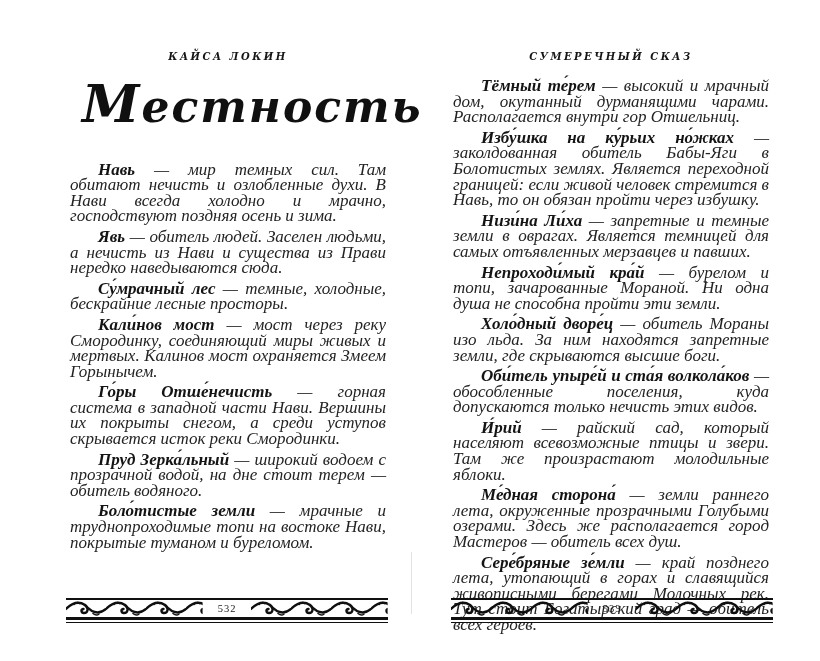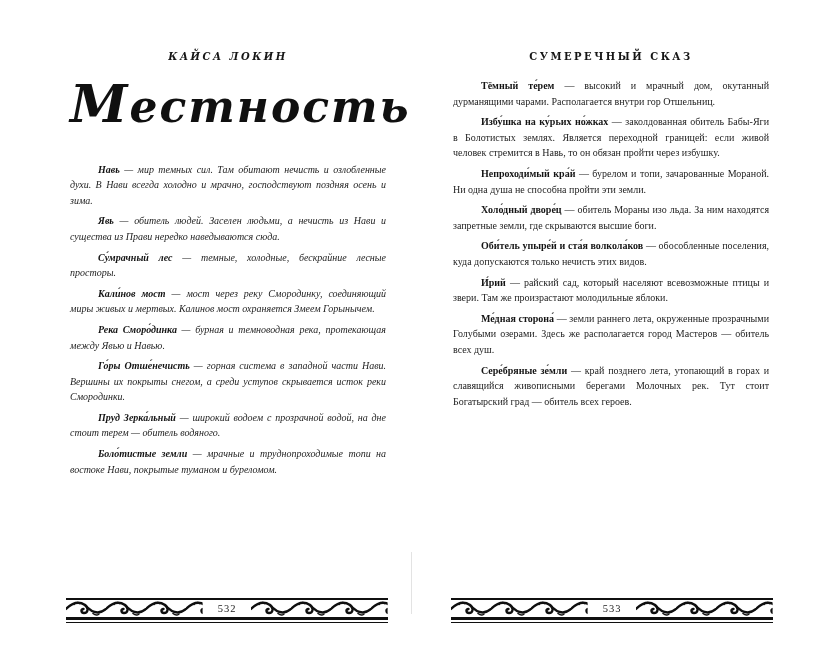--- a/index.html
+++ b/index.html
@@ -3,46 +3,47 @@
 <meta charset="utf-8">
 <style>
   html,body{margin:0;padding:0;}
   body{
     width:820px;height:661px;position:relative;overflow:hidden;
     background:#ffffff;color:#1f1f1f;
     font-family:"Liberation Serif", serif;
   }
   .page{position:absolute;top:50px;width:316px;}
   .page-left{left:70px;font-style:italic;}
-  .page-right{left:453px;}
+  .page-right{left:453px;font-style:italic;}
   .running-head{
     text-align:center;
     font-family:"DejaVu Serif", serif;
     font-weight:700;
     font-size:10px;
     letter-spacing:2.5px;
     color:#161616;
     transform:scaleY(1.15);
   }
   .chapter-title{
     margin-top:14px;
     text-align:center;
     font-family:"DejaVu Serif", serif;
     font-weight:700;
     font-size:44px;
     letter-spacing:2px;
     color:#101010;
     line-height:1.1;
+    margin-left:12px;
   }
   .chapter-title::first-letter{font-size:1.18em;}
   .entries{margin-top:6px;}
   .page-right .entries{margin-top:17px;}
   p.entry{
     margin:0 0 5px 0;
-    font-size:10px;
+    font-size:17px;
     line-height:15.6px;
     text-align:justify;
     text-indent:28px;
     color:#232323;
   }
   p.entry b{color:#141414;}
   
   .footer{position:absolute;top:598px;width:322px;}
   .footer-left{left:66px;}
   .footer-right{left:451px;}
@@ -93,38 +94,38 @@
 
       <p class="entry"><b>Навь</b> <span>—</span> <span>мир темных сил. Там обитают нечисть и озлобленные духи. В Нави всегда холодно и мрачно, господствуют поздняя осень и зима.</span></p>
 
       <p class="entry"><b>Явь</b> <span>—</span> <span>обитель людей. Заселен людьми, а нечисть из Нави и существа из Прави нередко наведываются сюда.</span></p>
 
 
       <p class="entry"><b>Су́мрачный лес</b> <span>—</span> <span>темные, холодные, бескрайние лесные просторы.</span></p>
 
       <p class="entry"><b>Кали́нов мост</b> <span>—</span> <span>мост через реку Смородинку, соединяющий миры живых и мертвых. Калинов мост охраняется Змеем Горынычем.</span></p>
 
-      <p class="entry"><b>Река Сморо́динка</b> <span>—</span> <span>бурная и темноводная река, протекающая между Явью и Навью.</span></p>
 
       <p class="entry"><b>Го́ры Отше́нечисть</b> <span>—</span> <span>горная система в западной части Нави. Вершины их покрыты снегом, а среди уступов скрывается исток реки Смородинки.</span></p>
 
       <p class="entry"><b>Пруд Зерка́льный</b> <span>—</span> <span>широкий водоем с прозрачной водой, на дне стоит терем — обитель водяного.</span></p>
 
       <p class="entry"><b>Боло́тистые земли</b> <span>—</span> <span>мрачные и труднопроходимые топи на востоке Нави, покрытые туманом и буреломом.</span></p>
     </div>
 </div>
 
 <div class="page page-right">
   <div class="running-head">СУМЕРЕЧНЫЙ СКАЗ</div>
   <div class="entries">
 
       <p class="entry"><b>Тёмный те́рем</b> <span>—</span> <span>высокий и мрачный дом, окутанный дурманящими чарами. Располагается внутри гор Отшельниц.</span></p>
 
       <p class="entry"><b>Избу́шка на ку́рьих но́жках</b> <span>—</span> <span>заколдованная обитель Бабы-Яги в Болотистых землях. Является переходной границей: если живой человек стремится в Навь, то он обязан пройти через избушку.</span></p>
 
+      <p class="entry"><b>Низи́на Ли́ха</b> <span>—</span> <span>запретные и темные земли в оврагах. Является темницей для самых отъявленных мерзавцев и павших.</span></p>
 
       <p class="entry"><b>Непроходи́мый кра́й</b> <span>—</span> <span>бурелом и топи, зачарованные Мораной. Ни одна душа не способна пройти эти земли.</span></p>
 
       <p class="entry"><b>Холо́дный дворе́ц</b> <span>—</span> <span>обитель Мораны изо льда. За ним находятся запретные земли, где скрываются высшие боги.</span></p>
 
       <p class="entry"><b>Оби́тель упыре́й и ста́я волкола́ков</b> <span>—</span> <span>обособленные поселения, куда допускаются только нечисть этих видов.</span></p>
 
       <p class="entry"><b>И́рий</b> <span>—</span> <span>райский сад, который населяют всевозможные птицы и звери. Там же произрастают молодильные яблоки.</span></p>
 
       <p class="entry"><b>Ме́дная сторона́</b> <span>—</span> <span>земли раннего лета, окруженные прозрачными Голубыми озерами. Здесь же располагается город Мастеров — обитель всех душ.</span></p>

